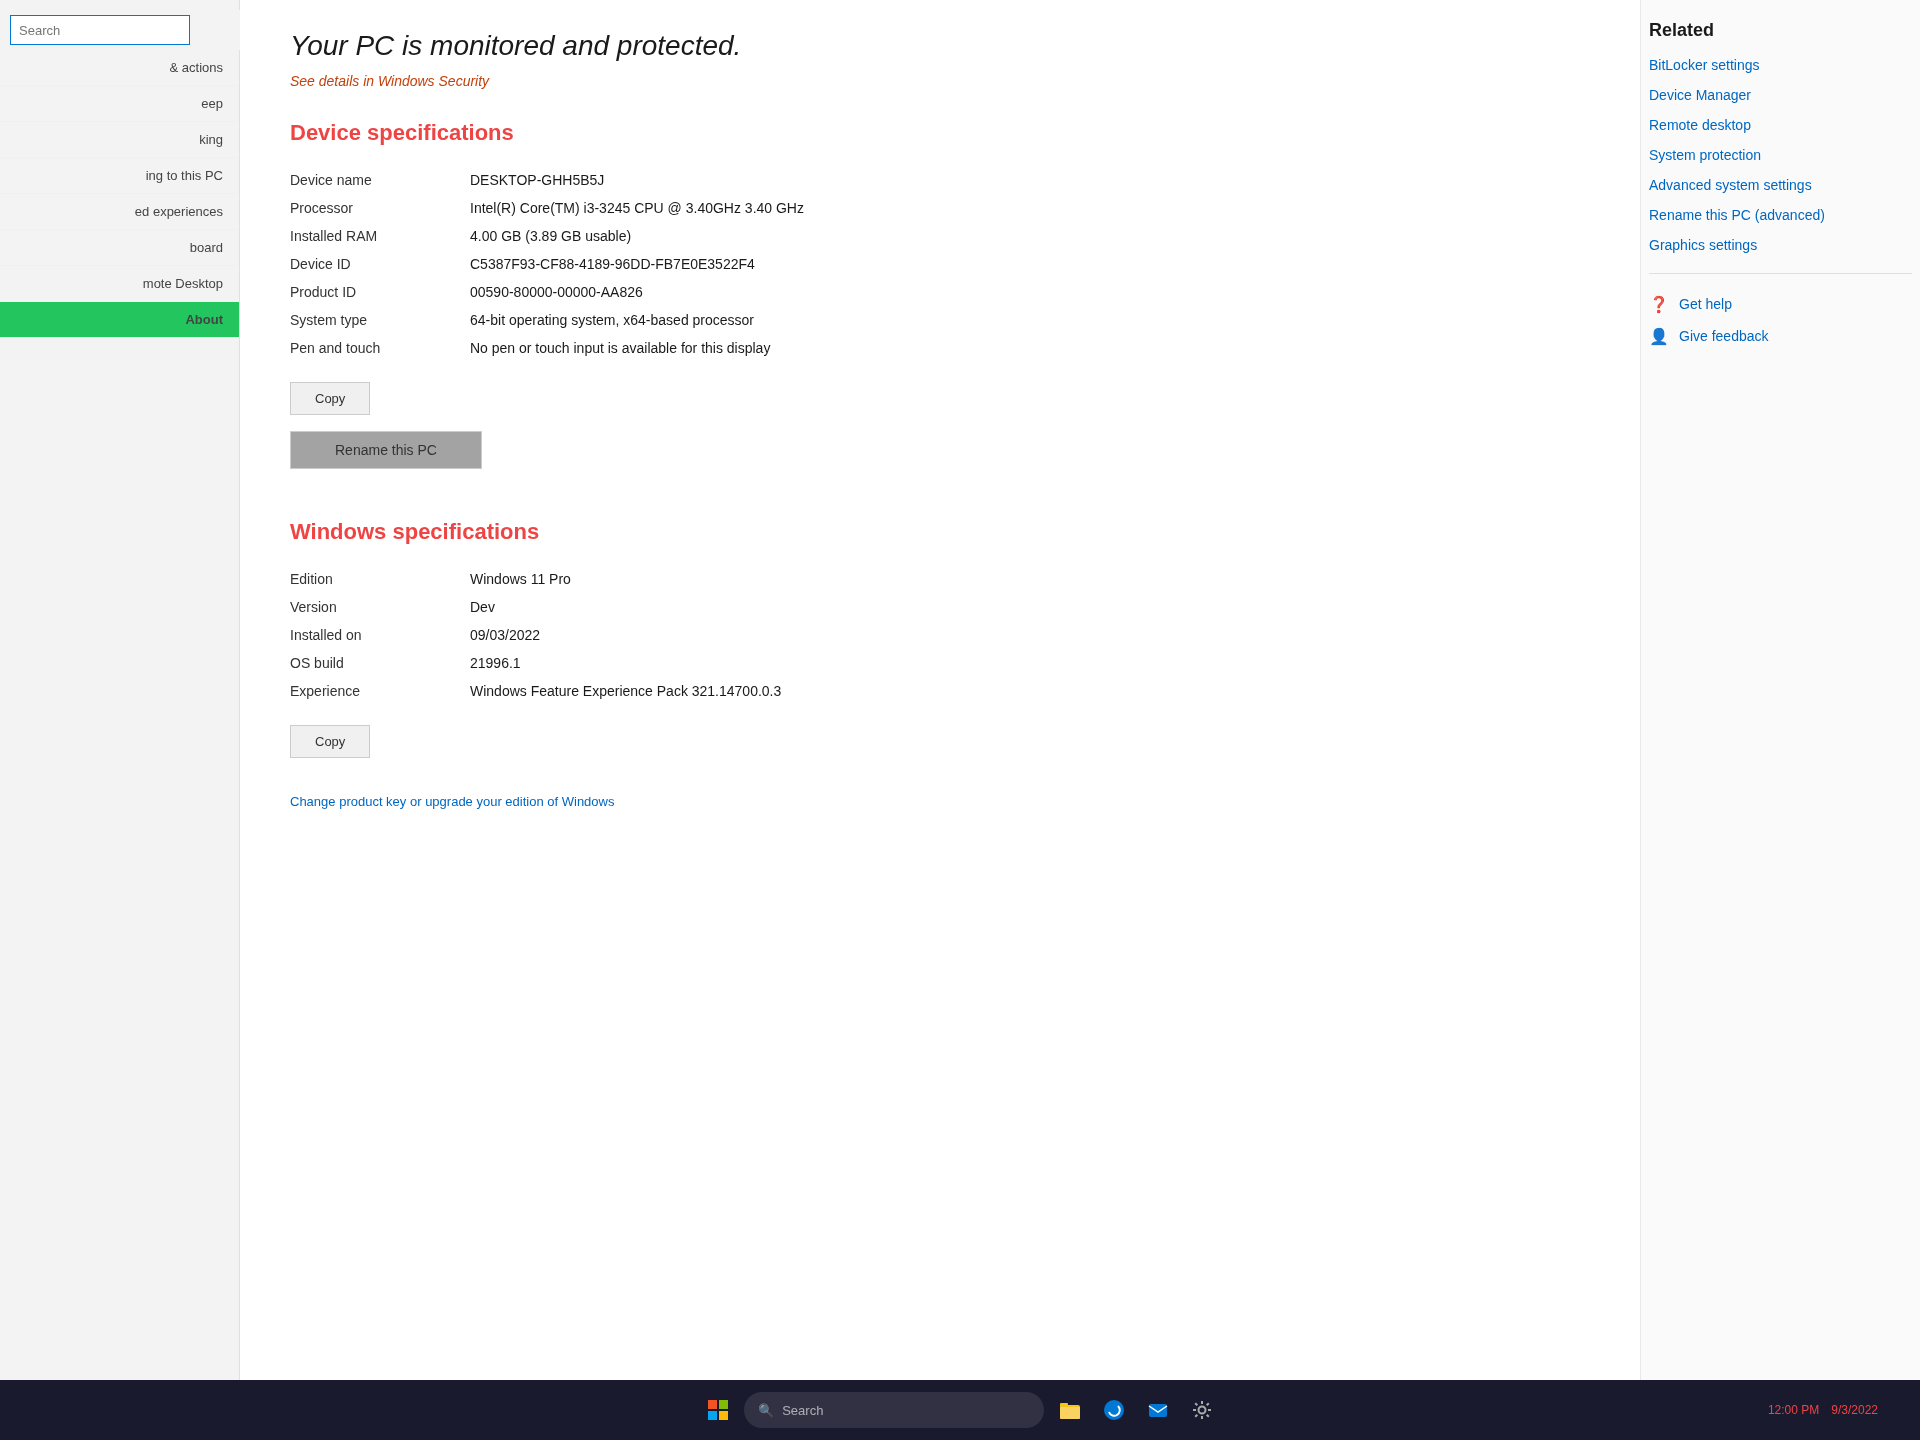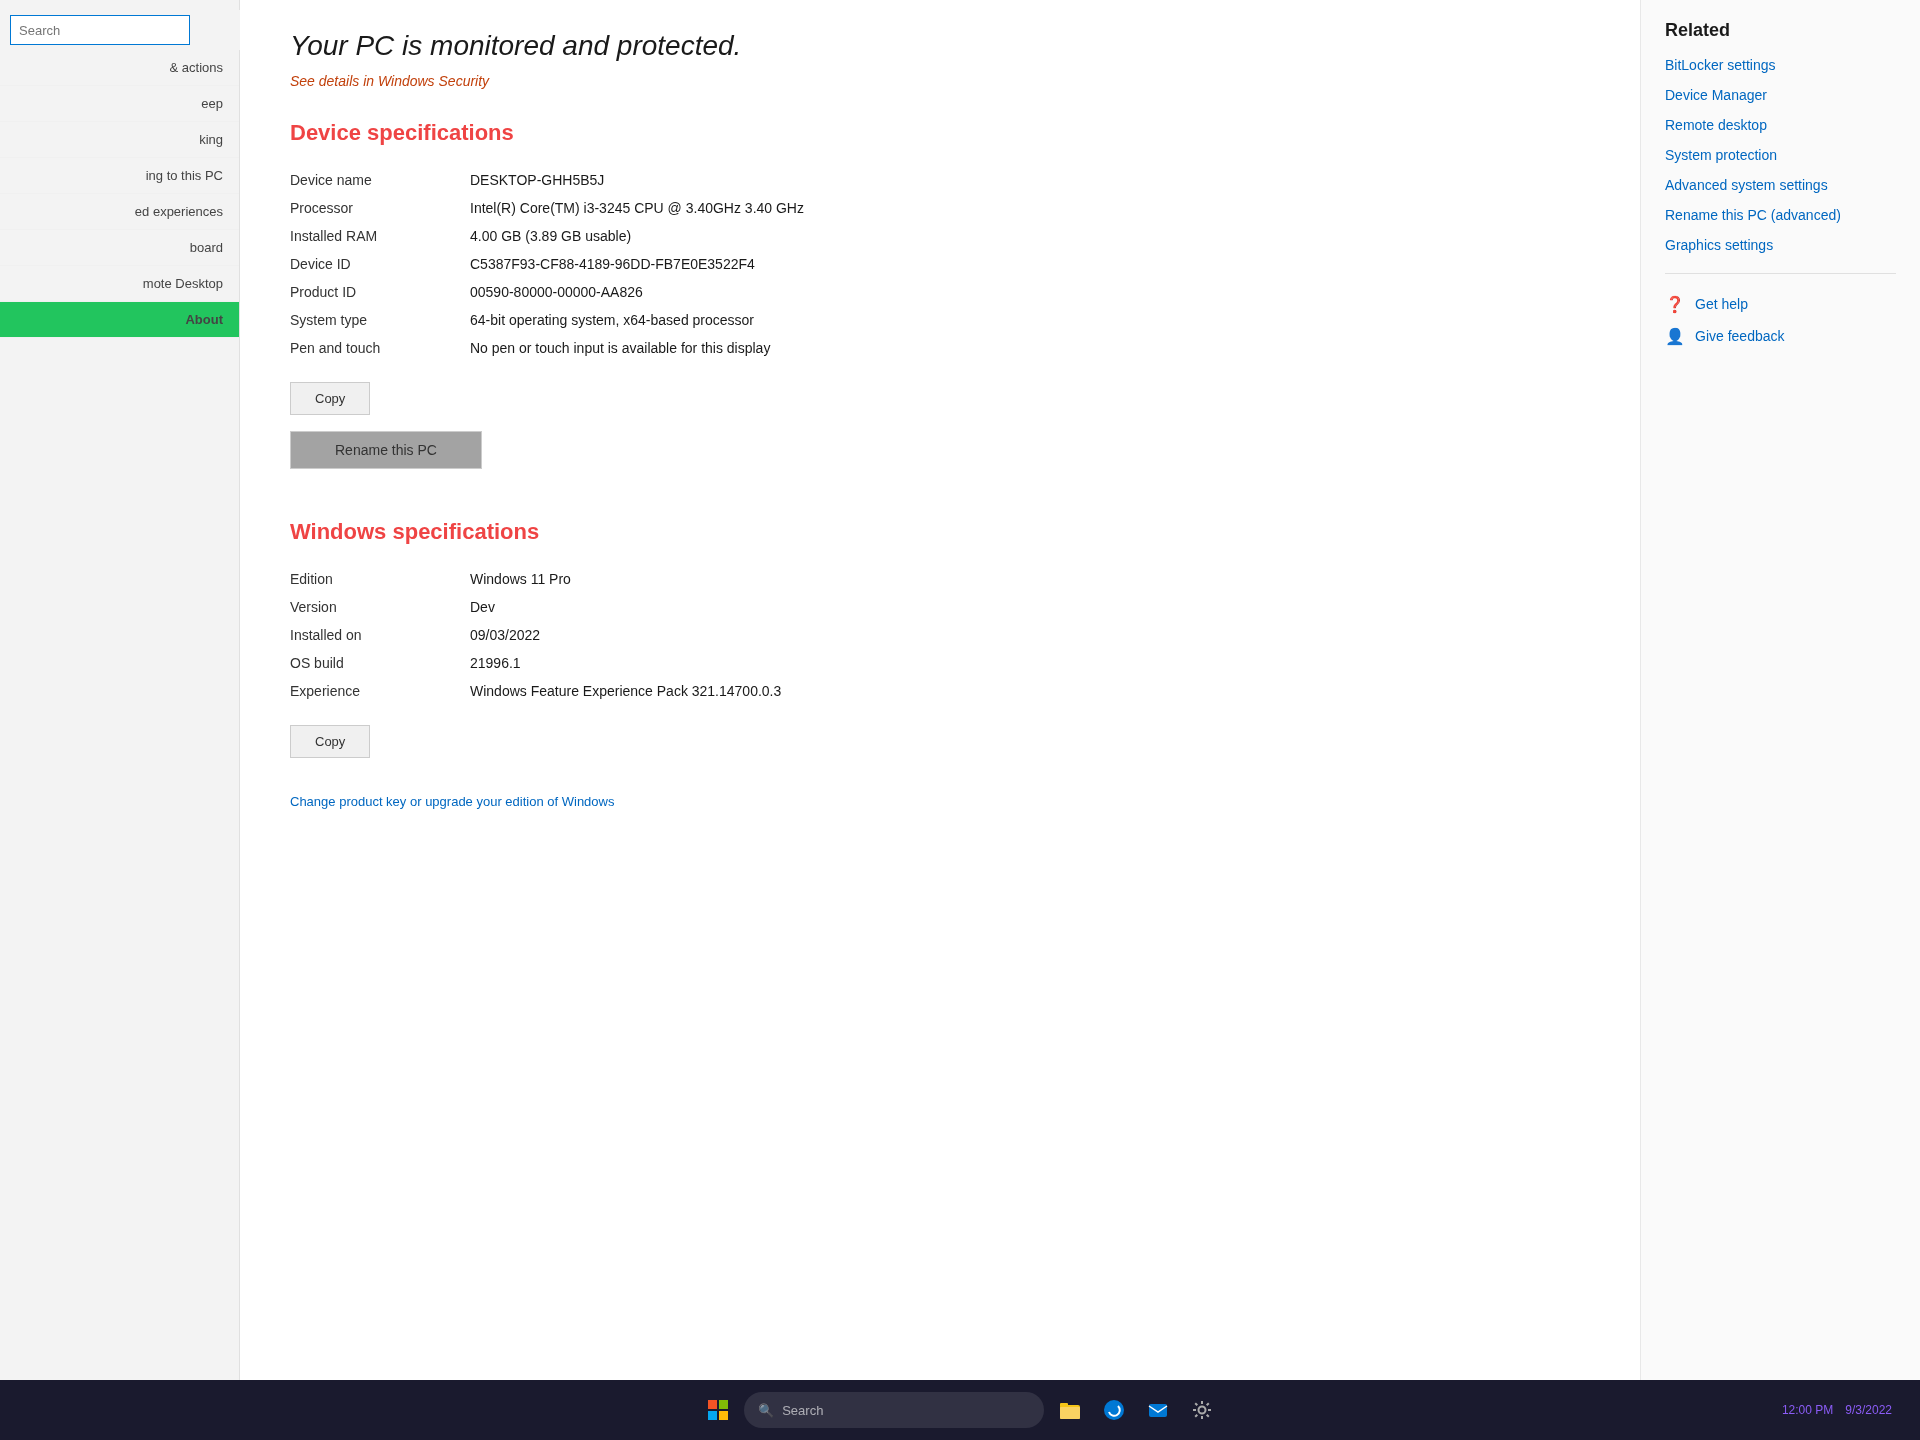--- a/index.html
+++ b/index.html
@@ -103,21 +103,21 @@
       color: #0067c0;
       font-size: 13px;
       text-decoration: none;
       cursor: pointer;
     }
 
     
     .right-panel {
       width: 280px;
       background: #fafafa;
-      padding: 20px 24px;
+      padding: 20px 8px;
       border-left: 1px solid #e8e8e8;
     }
 
     .related-header {
       font-size: 18px;
       font-weight: 600;
       color: #1a1a1a;
       margin-bottom: 16px;
     }
 
@@ -212,25 +212,25 @@
       gap: 8px;
     }
 
     .search-bar-task span {
       color: rgba(255,255,255,0.6);
       font-size: 13px;
     }
 
     .taskbar-right {
       position: absolute;
-      right: 28px;
+      right: 42px;
       display: flex;
       align-items: center;
       gap: 12px;
-      color: #8b5cf6;
+      color: #ef4444;
       font-size: 12px;
     }
 
     
     .top-search-area {
       width: 240px;
       height: 40px;
       background: #f3f3f3;
       display: flex;
       align-items: center;

